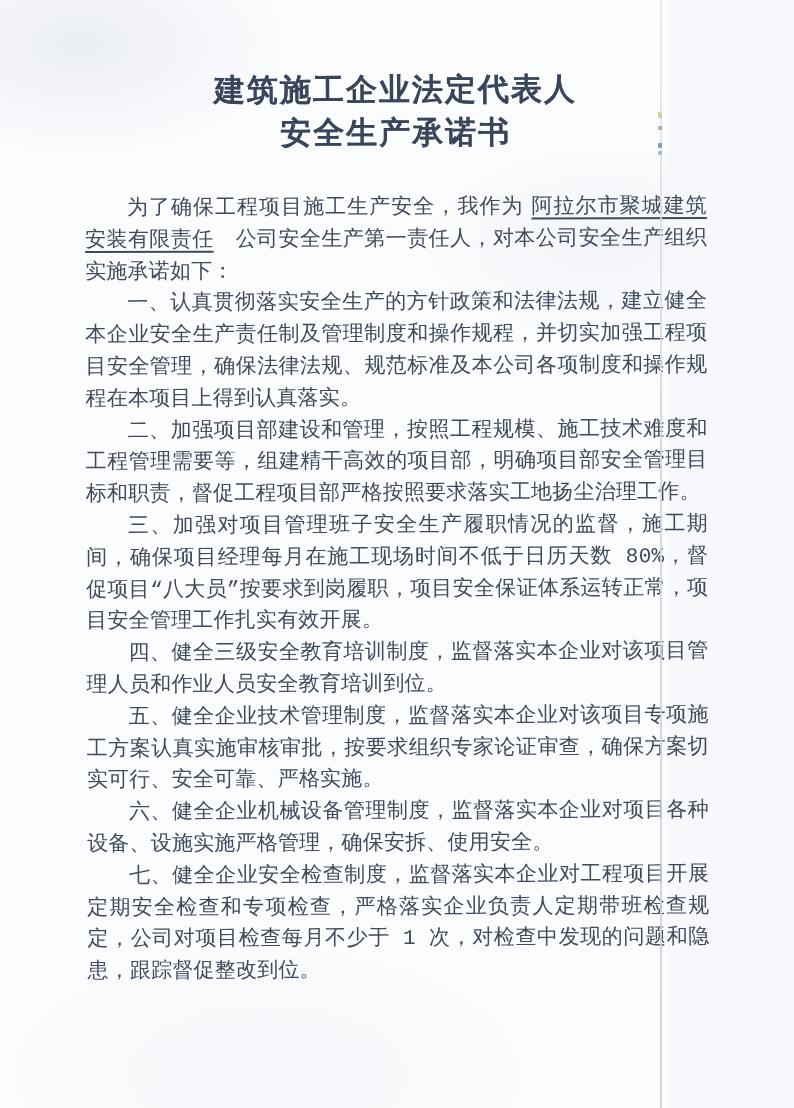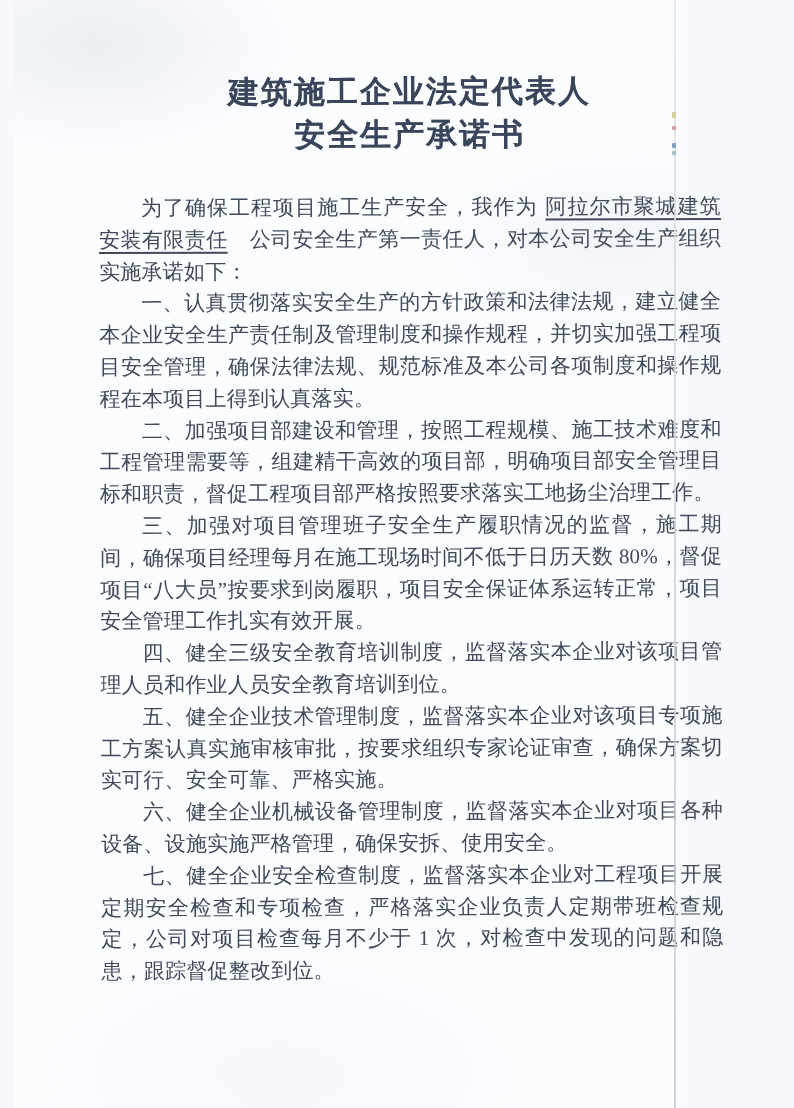--- a/index.html
+++ b/index.html
@@ -12,23 +12,22 @@
   }
   .scan {
     position: relative;
     width: 667px;
     height: 1108px;
     background:
       radial-gradient(ellipse 300px 160px at 12% 4%, rgba(205,212,222,0.35), rgba(205,212,222,0) 70%),
       radial-gradient(ellipse 260px 140px at 90% 22%, rgba(214,220,228,0.25), rgba(214,220,228,0) 70%),
       radial-gradient(ellipse 400px 200px at 40% 97%, rgba(222,227,234,0.20), rgba(222,227,234,0) 70%),
       #fbfcfe;
-    font-family: Liberation Serif, serif;
+    font-family: Liberation Mono, monospace;
     color: #414d5e;
-    margin-left: 14px;
   }
   .content {
     position: absolute;
     left: 86px;
     top: 58px;
     width: 622px;
     transform: rotate(-0.2deg);
   }
   h1.doc-title {
     margin: 12px 0 36px 0;

